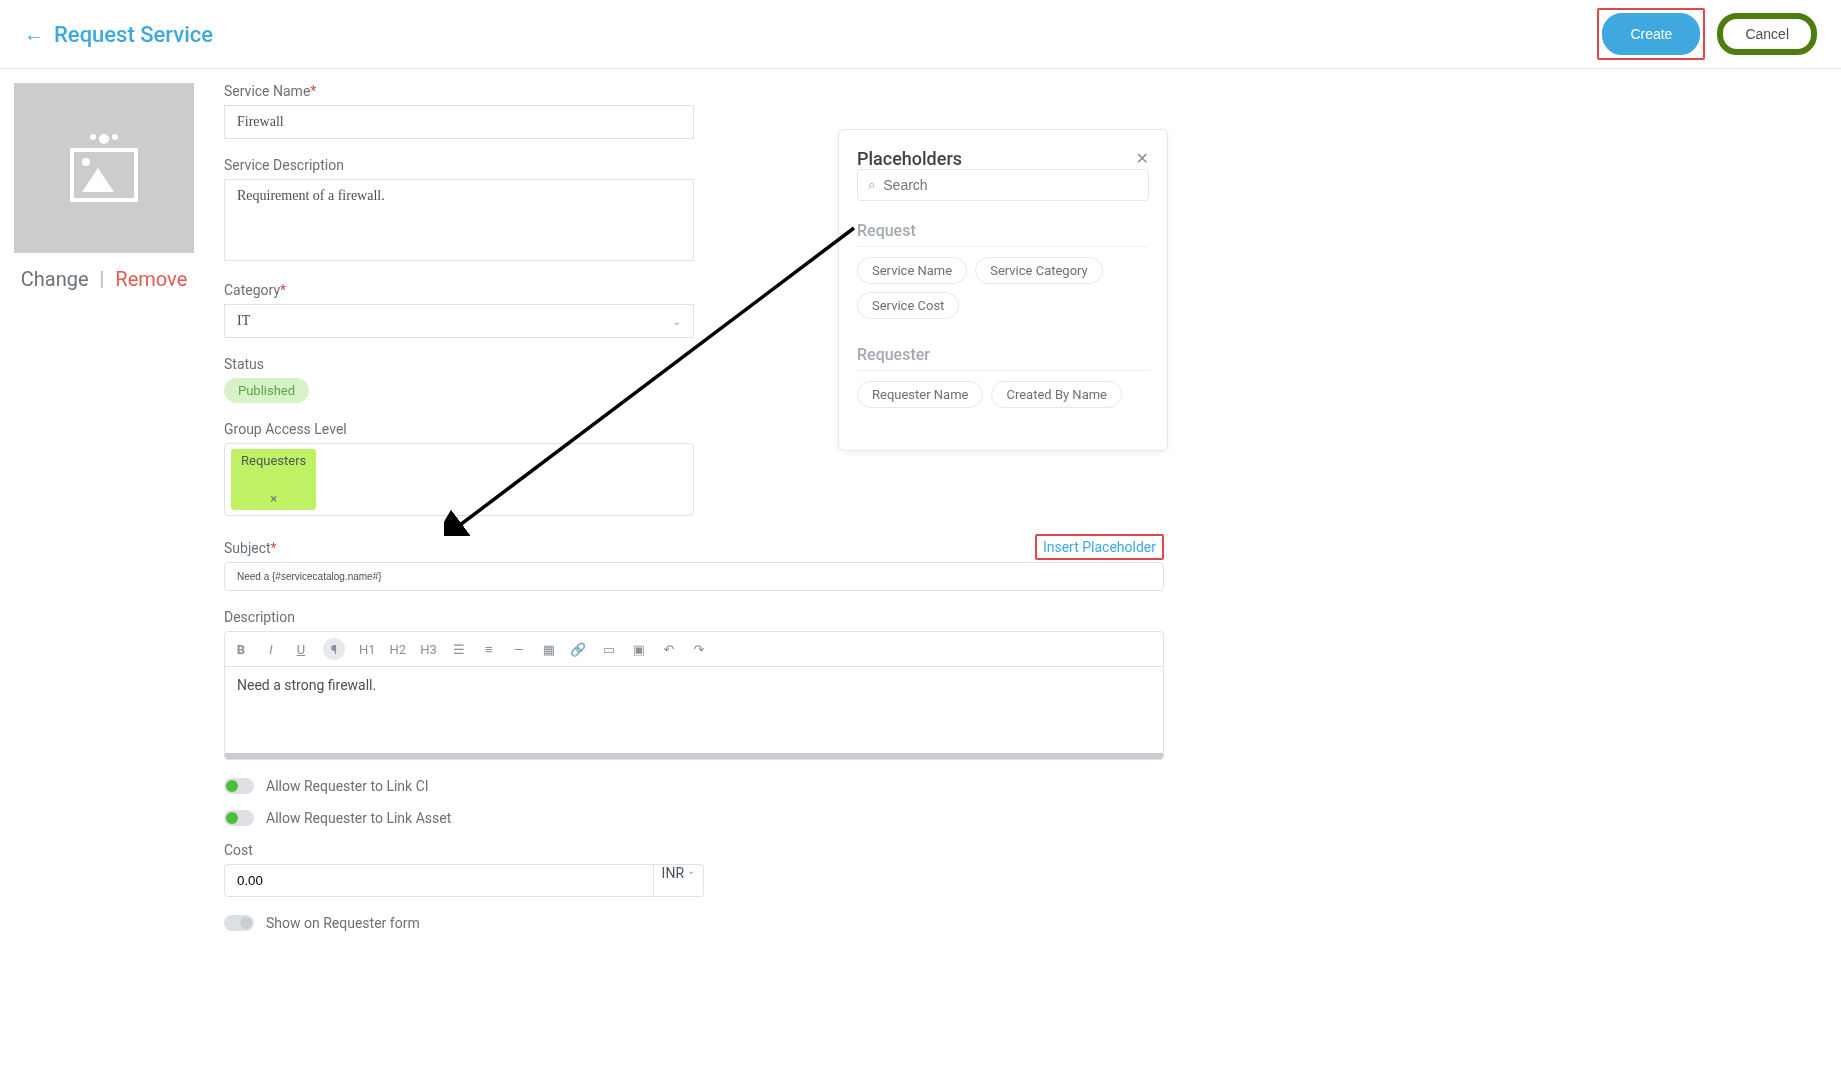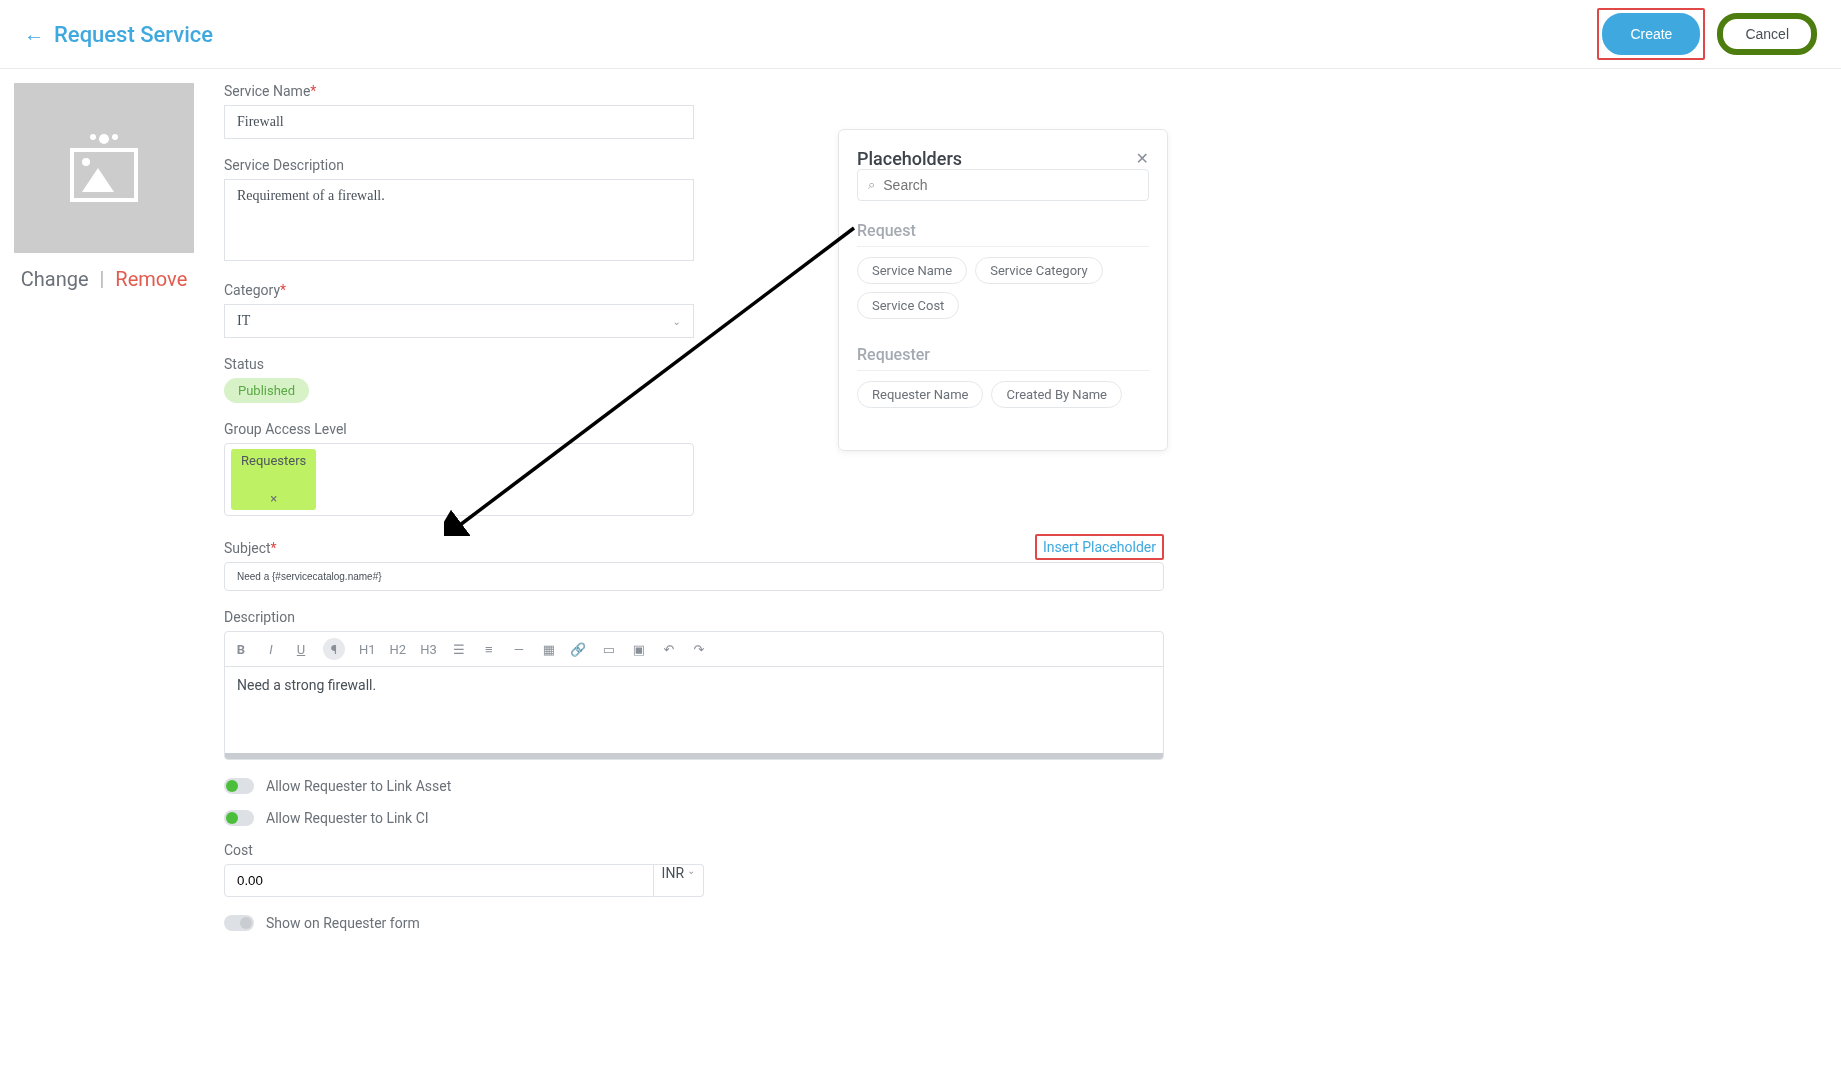--- a/index.html
+++ b/index.html
@@ -284,27 +284,27 @@
         </div>
         <div class="editor-content">Need a strong firewall.</div>
         <div class="editor-scroll"></div>
       </div>
     </div>
 
     <div class="toggle-row">
       <div class="toggle on">
           <div class="knob"></div>
         </div>
-      <span class="toggle-label">Allow Requester to Link Asset</span>
+      <span class="toggle-label">Allow Requester to Link CI</span>
     </div>
     <div class="toggle-row">
       <div class="toggle on">
           <div class="knob"></div>
         </div>
-      <span class="toggle-label">Allow Requester to Link CI</span>
+      <span class="toggle-label">Allow Requester to Link Asset</span>
     </div>
 
     <div class="form-group">
       <label class="form-label">Cost</label>
       <div class="cost-row">
         <input class="cost-input" value="0.00" style="">
         <div class="cost-currency">
           <span>INR</span>
           <span class="chev-down">⌄</span>
         </div>

